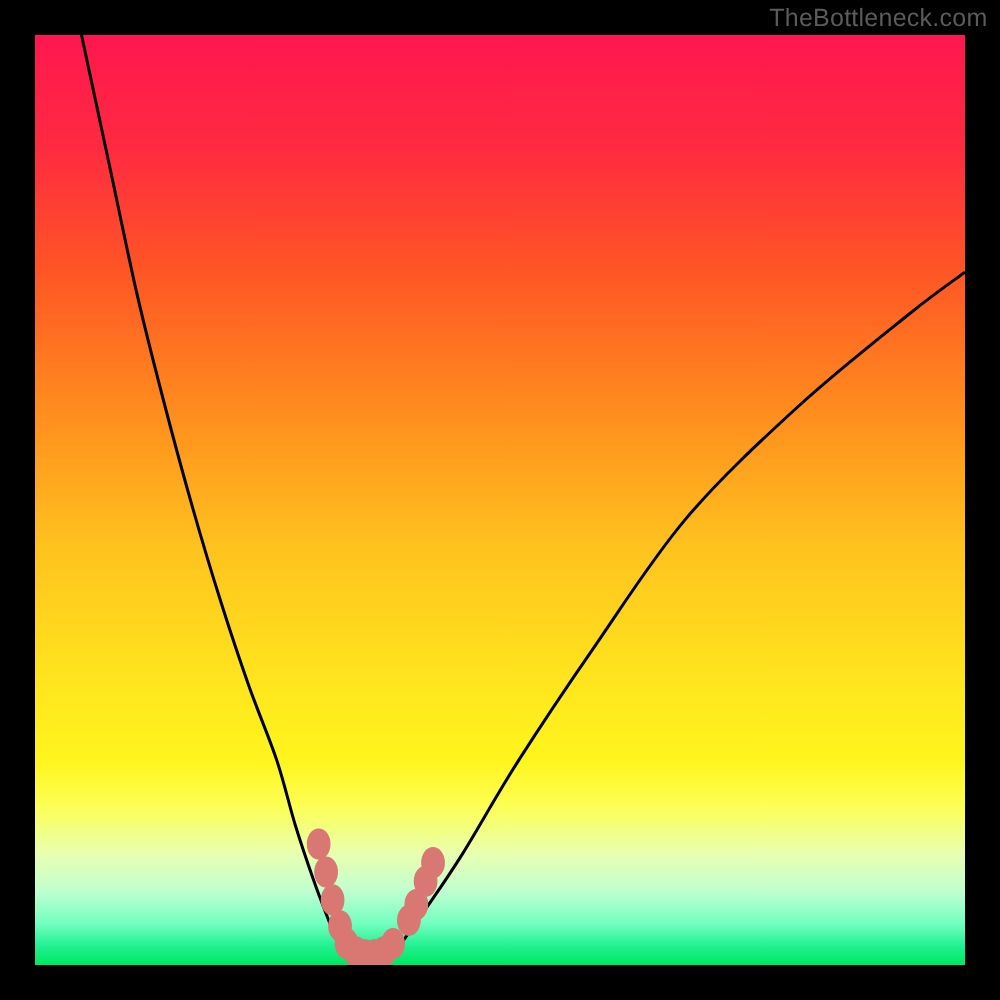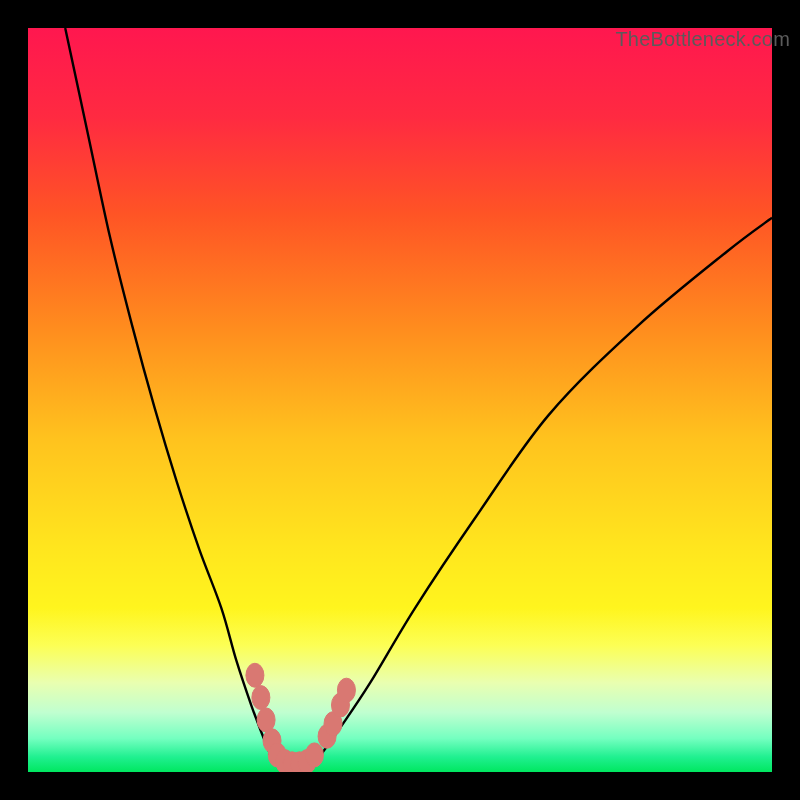--- a/index.html
+++ b/index.html
@@ -31,21 +31,20 @@
     inset: 0;
   }
   .watermark {
     position: absolute;
     top: 4px;
     right: 10px;
     font-size: 20px;
     color: #5b5b5b;
     font-weight: 500;
     letter-spacing: 0.2px;
-    margin-top: 24px;
   }
   .curve {
     position: absolute;
     inset: 0;
     width: 744px;
     height: 744px;
     overflow: visible;
   }
   .marker {
     fill: #d97872;

